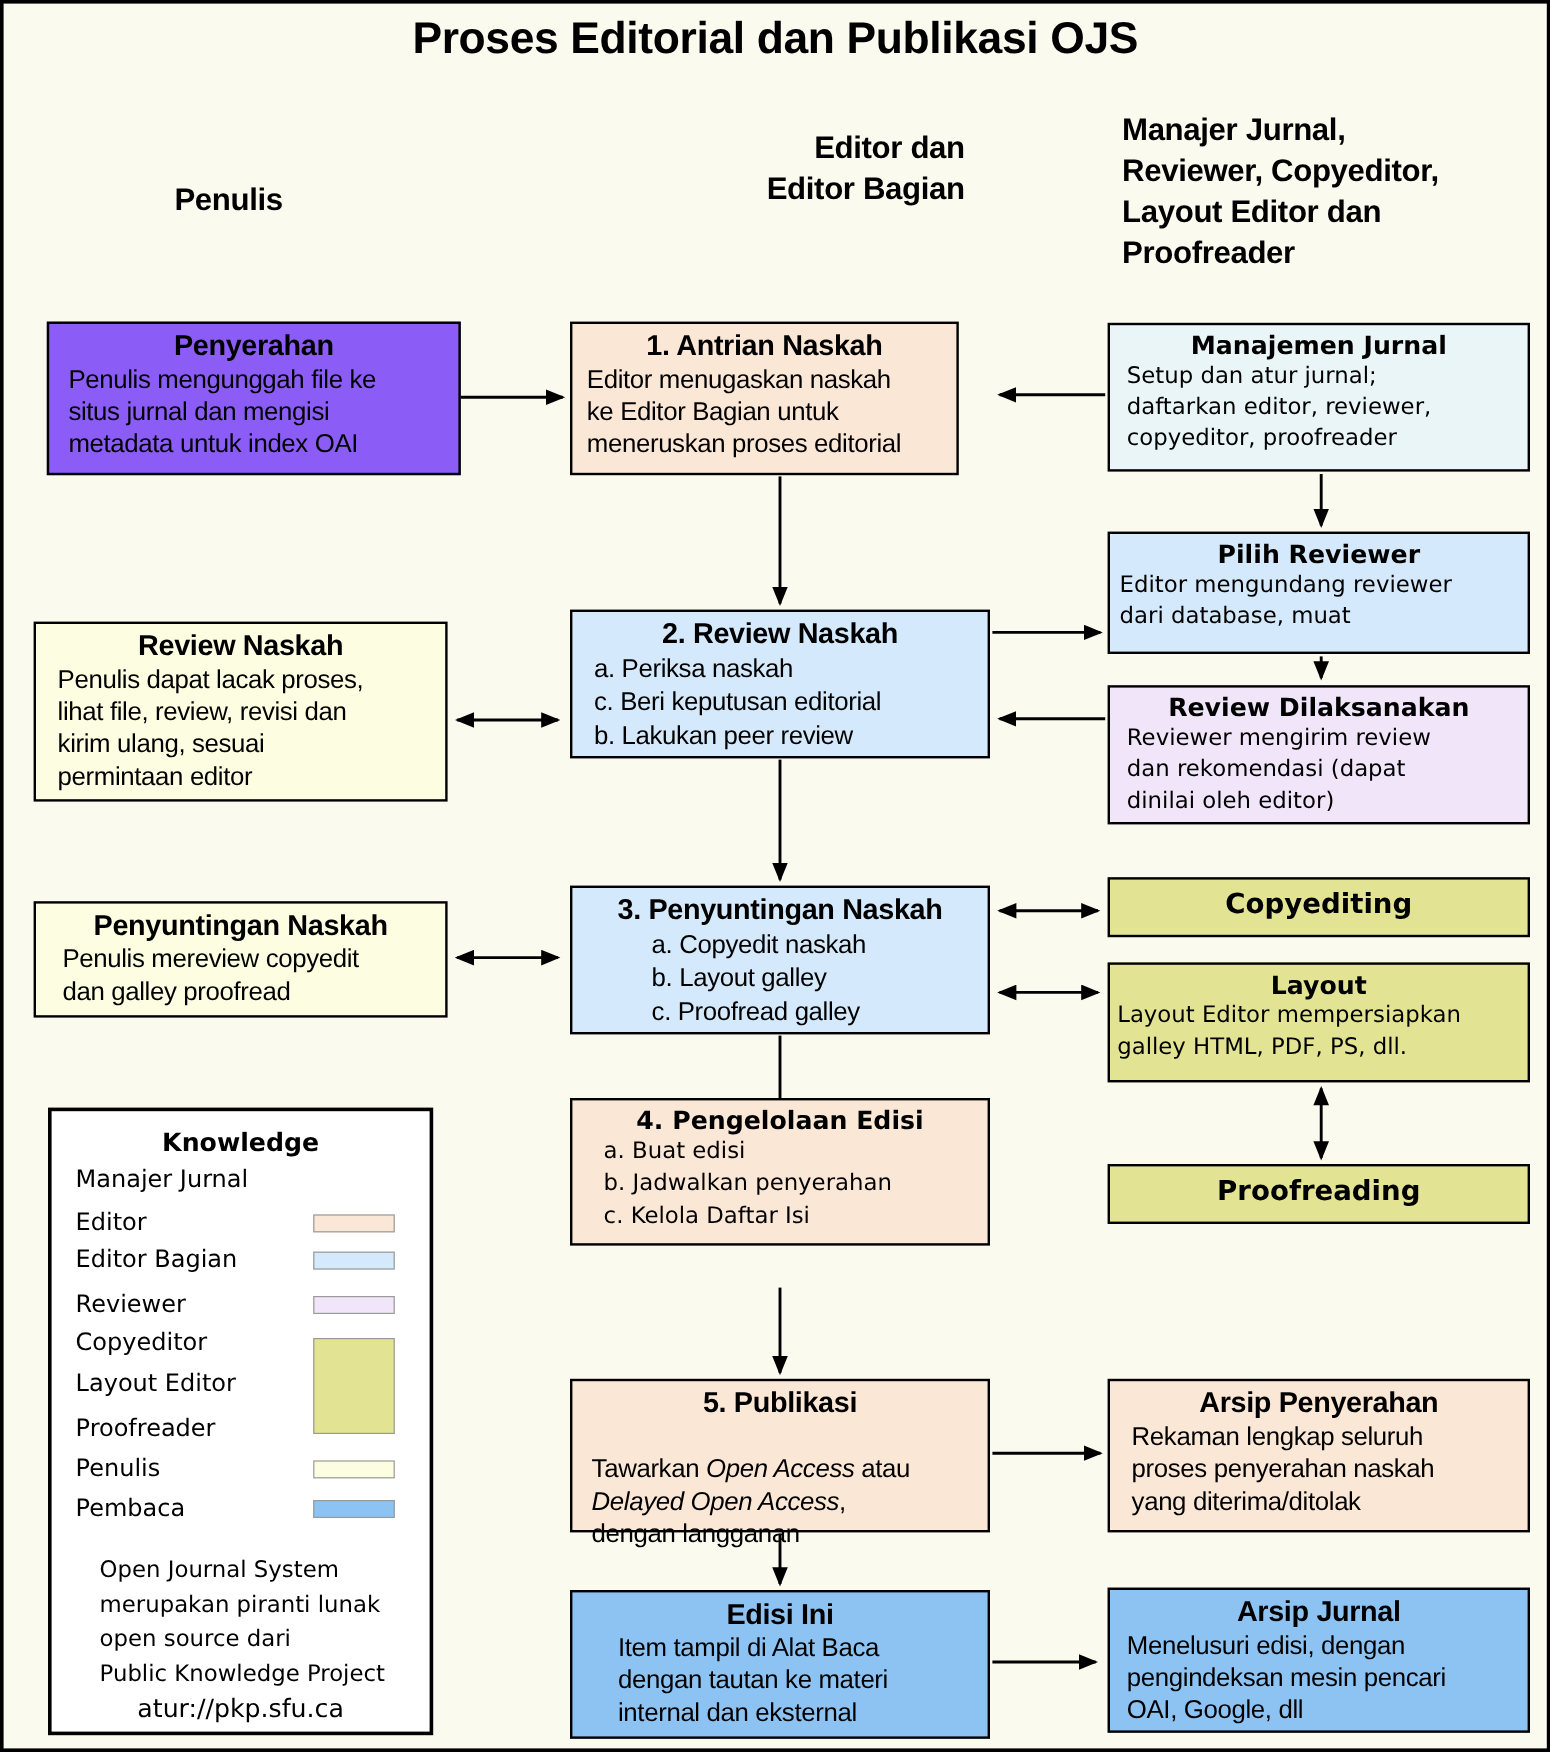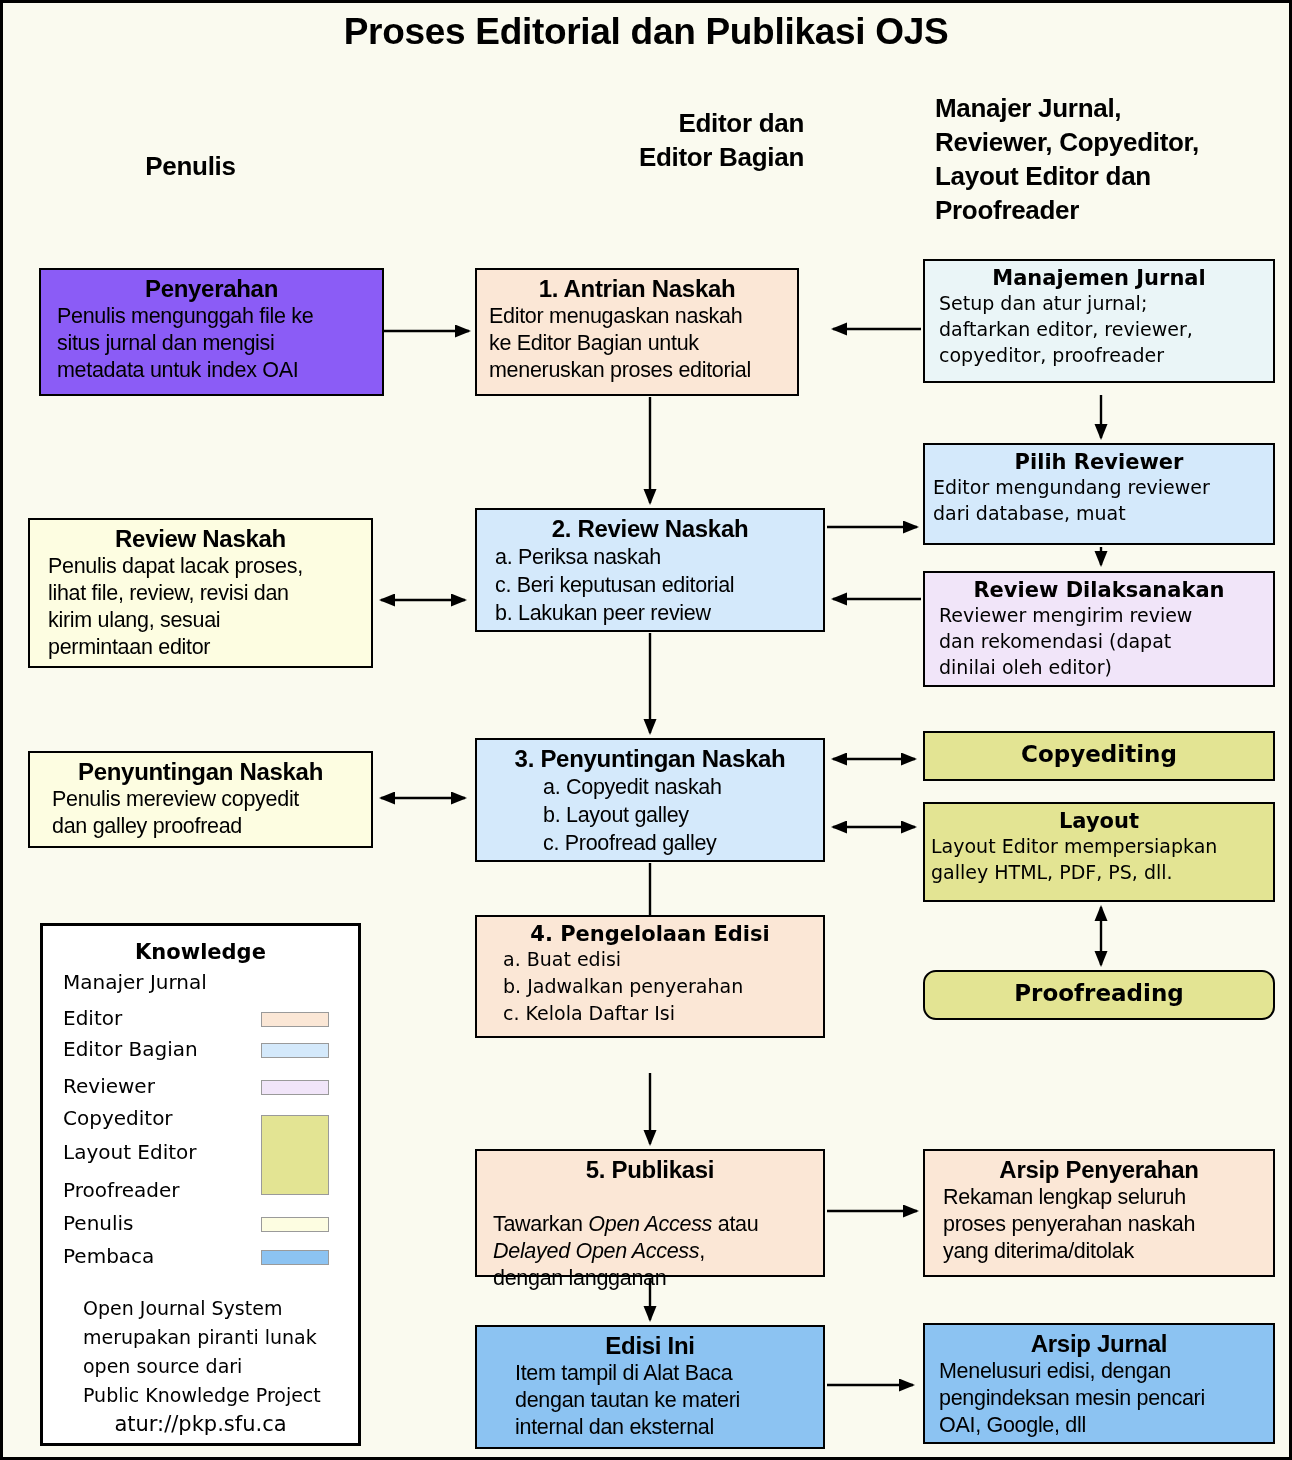--- a/index.html
+++ b/index.html
@@ -103,21 +103,21 @@
 metadata untuk index OAI</div>
   </div>
 
   <div class="box f-cond" style="left: 472px; top: 265px; width: 324px; height: 128px; background-color: rgb(251, 231, 214);">
     <div class="bt cond">1. Antrian Naskah</div>
     <div class="bb cond" style="padding:0 0 0 12px">Editor menugaskan naskah
 ke Editor Bagian untuk
 meneruskan proses editorial</div>
   </div>
 
-  <div class="box f-wide" style="left: 920px; top: 256px; width: 352px; height: 124px; background-color: rgb(234, 245, 247);">
+  <div class="box f-wide" style="left: 920px; top: 266px; width: 352px; height: 124px; background-color: rgb(234, 245, 247);">
     <div class="bt wide">Manajemen Jurnal</div>
     <div class="bb wide" style="padding:0 0 0 14px">Setup dan atur jurnal;
 daftarkan editor, reviewer,
 copyeditor, proofreader</div>
   </div>
 
   <div class="box f-cond" style="left: 25px; top: 515px; width: 345px; height: 150px; background-color: rgb(253, 253, 225);">
     <div class="bt cond">Review Naskah</div>
     <div class="bb cond" style="padding:0 0 0 18px">Penulis dapat lacak proses,
 lihat file, review, revisi dan
@@ -165,21 +165,21 @@
   <div class="box f-wide single" style="left: 920px; top: 728px; width: 352px; height: 50px; background-color: rgb(227, 228, 147);">
     <div class="bt wide" style="font-size:23px">Copyediting</div>
   </div>
 
   <div class="box f-wide" style="left: 920px; top: 799px; width: 352px; height: 100px; background-color: rgb(227, 228, 147);">
     <div class="bt wide">Layout</div>
     <div class="bb wide" style="padding:0 0 0 6px">Layout Editor mempersiapkan
 galley HTML, PDF, PS, dll.</div>
   </div>
 
-  <div class="box f-wide single" style="left: 920px; top: 967px; width: 352px; height: 50px; background-color: rgb(227, 228, 147); border-radius: 13px;">
+  <div class="box f-wide single" style="left: 920px; top: 967px; width: 352px; height: 50px; background-color: rgb(227, 228, 147);">
     <div class="bt wide" style="font-size:23px">Proofreading</div>
   </div>
 
   <div class="box f-wide" style="left: 472px; top: 912px; width: 350px; height: 123px; background-color: rgb(251, 231, 214);">
     <div class="bt wide">4. Pengelolaan Edisi</div>
     <div class="items wide" style="padding-left:26px">
       <div>a. Buat edisi</div>
       <div>b. Jadwalkan penyerahan</div>
       <div>c. Kelola Daftar Isi</div>
     </div>

